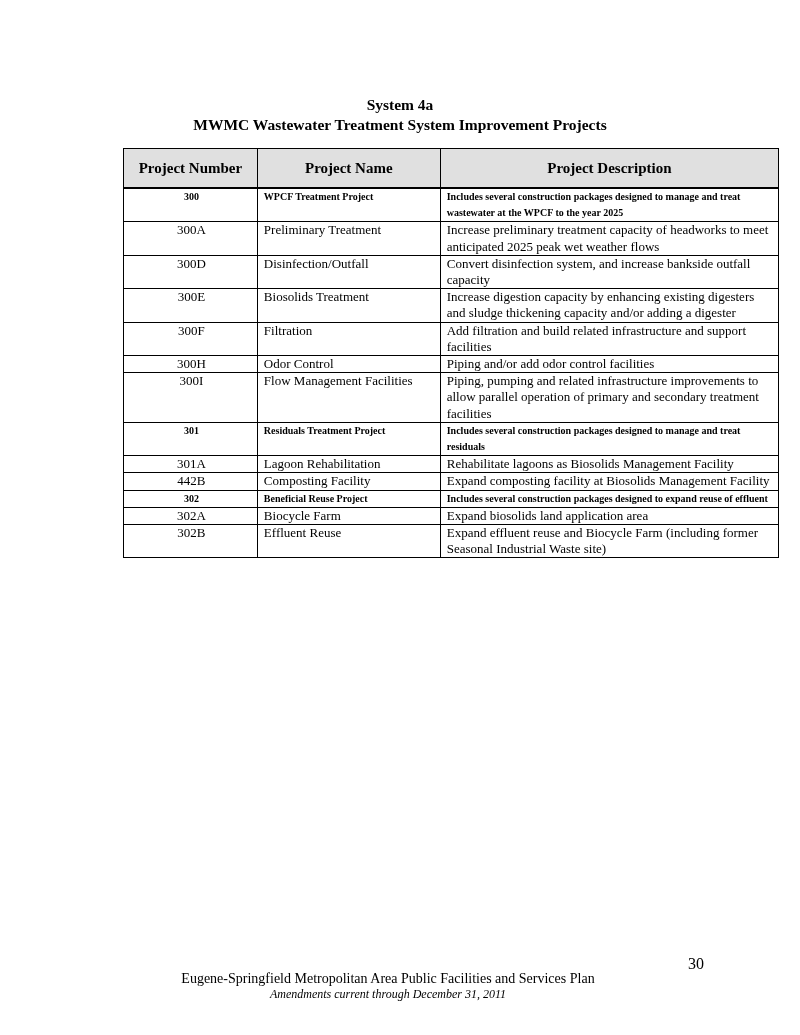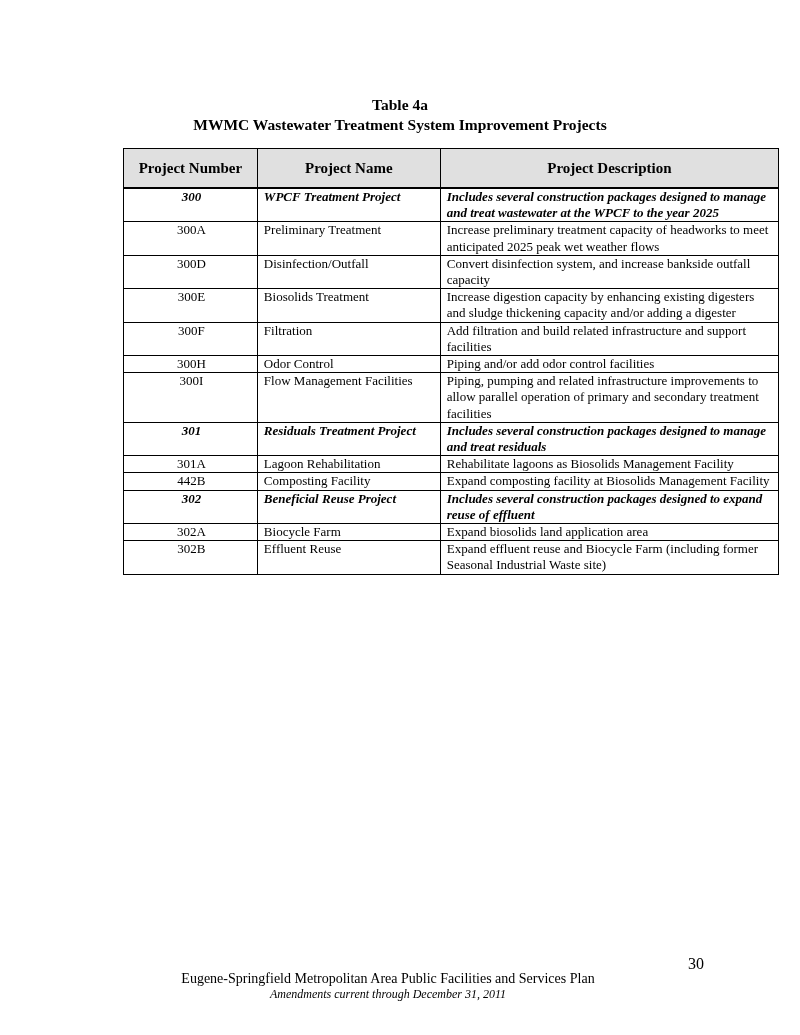--- a/index.html
+++ b/index.html
@@ -16,31 +16,31 @@
   table.projects th, table.projects td {
     border: 1px solid #000; vertical-align: top; padding: 0 4px 0 6px;
   }
   table.projects th {
     background: #e0e0e0; font-weight: bold; font-size: 15px; line-height: 17px;
     vertical-align: middle; text-align: center; height: 36px; padding: 1px 4px;
     border-bottom: 2px solid #000;
   }
   col.c1 { width: 112px; } col.c2 { width: 153px; } col.c3 { width: 283px; }
   td.num { text-align: center; }
-  tr.bold td { font-weight: bold; font-size: 13px; font-style: italic; }
+  tr.bold td { font-weight: bold; font-size: 10px; }
   .footer { position: absolute; top: 970px; left: 0; width: 776px; text-align: center; }
   .footer-line1 { font-size: 14px; line-height: 17px; }
   .footer-line2 { font-size: 12px; line-height: 14px; font-style: italic; }
   .page-number { position: absolute; top: 955px; left: 688px; font-size: 16px; }
 </style>
 </head>
 <body>
 
 <div class="title-block">
-  <div class="title-line">Table 4a</div>
+  <div class="title-line">System 4a</div>
   <div class="title-line">MWMC Wastewater Treatment System Improvement Projects</div>
 </div>
 
 <table class="projects">
   <colgroup>
       <col class="c1">
       <col class="c2">
       <col class="c3">
     </colgroup>
   <thead>

